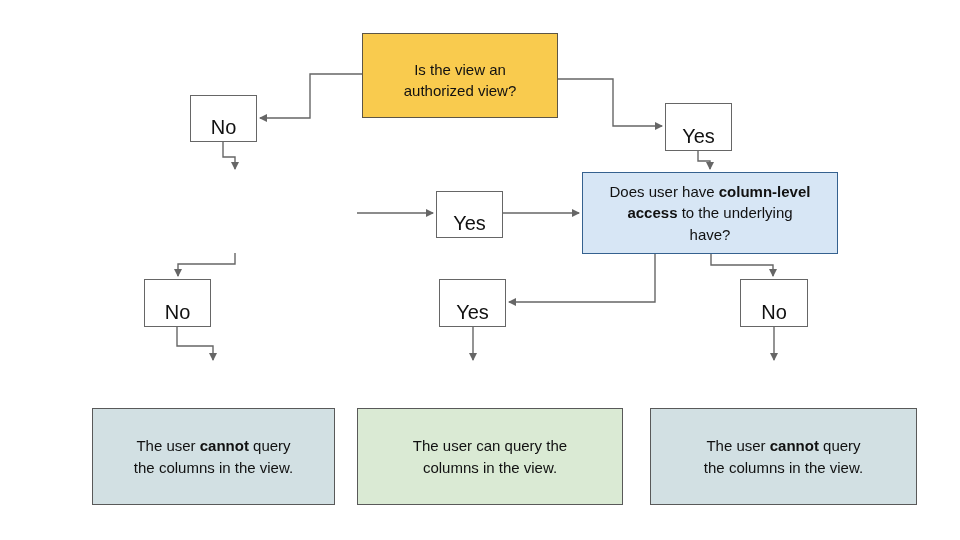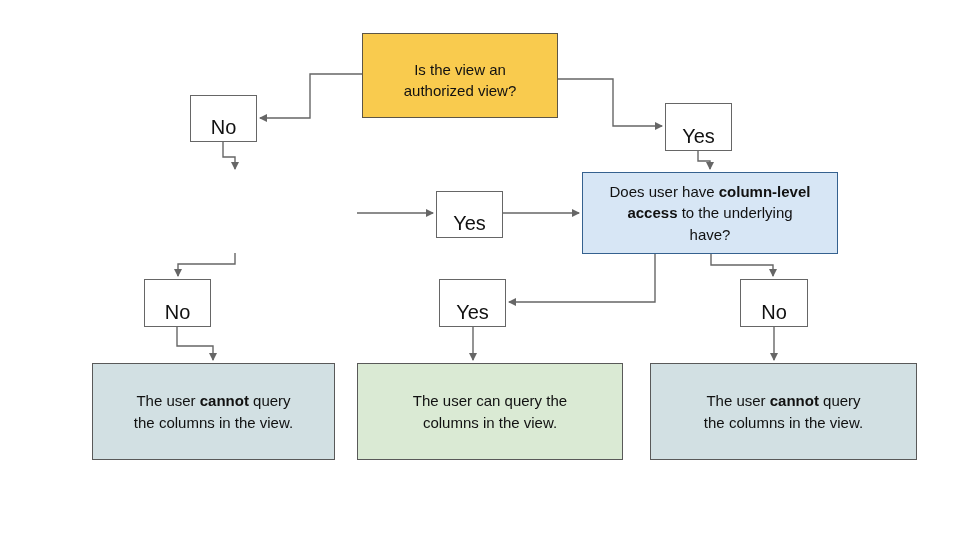--- a/index.html
+++ b/index.html
@@ -69,20 +69,21 @@
   }
   .no1    { left: 190px; top:  95px; width: 67px; height: 47px; }
   .yes1   { left: 665px; top: 103px; width: 67px; height: 48px; }
   .yesmid { left: 436px; top: 191px; width: 67px; height: 47px; }
   .no2    { left: 144px; top: 279px; width: 67px; height: 48px; }
   .yes2   { left: 439px; top: 279px; width: 67px; height: 48px; }
   .no3    { left: 740px; top: 279px; width: 68px; height: 48px; }
 
   .result {
     border: 1px solid var(--neutral-border, #595959);
+    margin-top: 45px;
   }
   .res-cyan  { background: var(--cyan-fill, #D2E0E3); }
   .res-green { background: var(--green-fill, #DAEAD4); }
   .res-l { left:  92px; top: 363px; width: 243px; height: 97px; }
   .res-m { left: 357px; top: 363px; width: 266px; height: 97px; }
   .res-r { left: 650px; top: 363px; width: 267px; height: 97px; }
   .result .txt { width: 178px; }
 </style>
 </head>
 <body>

